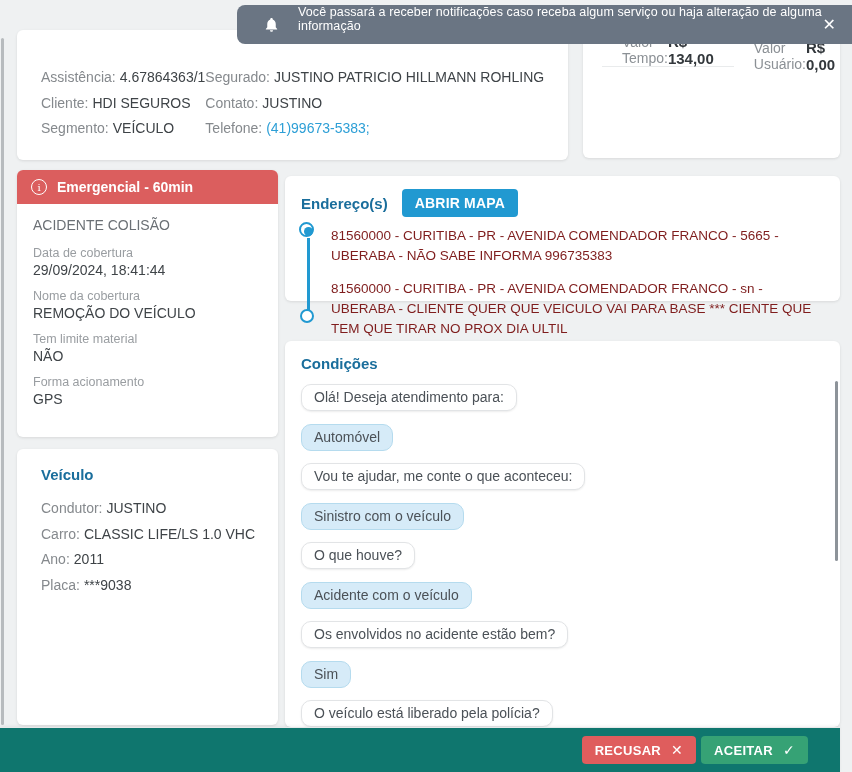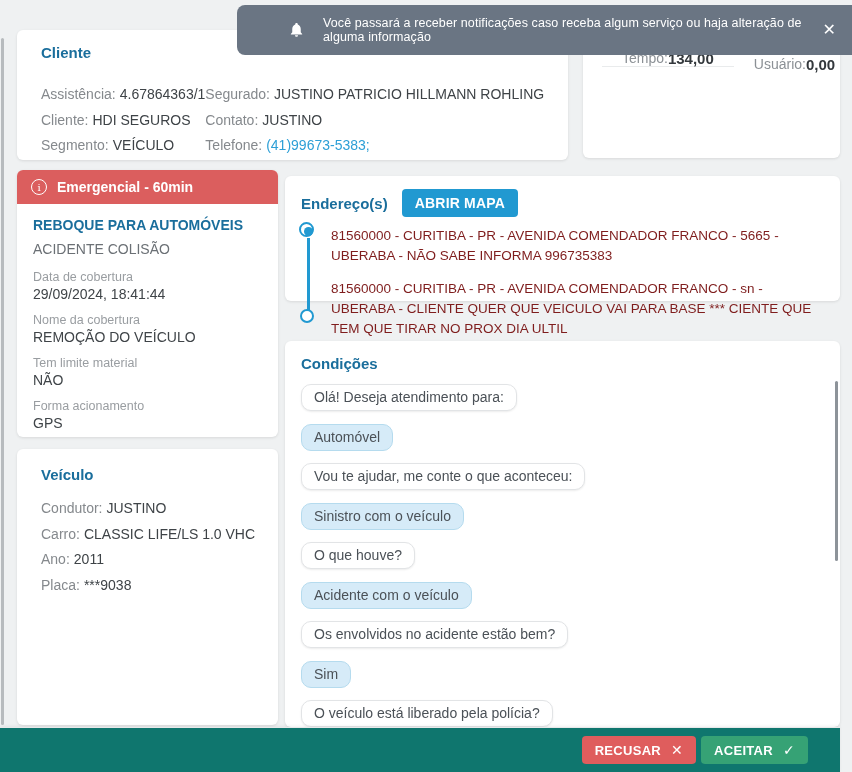--- a/index.html
+++ b/index.html
@@ -17,23 +17,23 @@
     border-radius:6px;
     box-shadow:0 1px 3px rgba(0,0,0,0.10);
   }
   .card-title { color:#1a6e9c; font-weight:bold; font-size:15px; }
 
   
   .page-scrollbar { position:absolute; left:1px; top:38px; width:3px; height:687px;
     background:#b7bbbe; border-radius:2px; z-index:5; }
 
   
-  .notification { position:absolute; left:237px; top:5px; width:615px; height:50px;
+  .notification { position:absolute; left:237px; top:5px; width:615px; height:39px;
     background:#6a7583; border-radius:8px 0 0 8px; z-index:100;
-    display:flex; align-items:center; color:#fff;padding-left:25px; }
+    display:flex; color:#fff; }
   .notification .bell { margin-left:26px; display:flex; align-items:center; }
   .notification .msg { margin-left:18px; font-size:12.5px; letter-spacing:.1px; }
   .notification .close { margin-left:auto; margin-right:16px; font-size:16px;
     cursor:pointer; background:none; border:none; color:#fff; line-height:1; }
 
   
   .card-cliente { left:17px; top:30px; width:551px; height:130px; padding:14px 24px; }
   .card-cliente .cols { display:flex; margin-top:21px; }
   .card-cliente .col1 { width:208px; }
   .field-row { font-size:14px; line-height:25.5px; white-space:nowrap; }
@@ -127,21 +127,20 @@
     <svg width="17" height="18" viewBox="0 0 24 24" fill="#ffffff">
       <path d="M12 2c-1 0-1.8.8-1.8 1.8v.6C7.6 5.2 6 7.7 6 10.6V15l-2 2.6v.9h16v-.9L18 15v-4.4c0-2.9-1.6-5.4-4.2-6.2v-.6C13.8 2.8 13 2 12 2z"></path>
       <path d="M9.8 19.5a2.2 2.2 0 0 0 4.4 0z"></path>
     </svg>
   </span>
   <span class="msg">Você passará a receber notificações caso receba algum serviço ou haja alteração de alguma informação</span>
   <button class="close">✕</button>
 </div>
 
 <div class="card card-cliente">
-  <div class="card-title">Cliente</div>
   <div class="cols">
     <div class="col1">
       <div class="field-row"><span class="field-label">Assistência:</span><span class="field-value">4.67864363/1</span></div>
       <div class="field-row"><span class="field-label">Cliente:</span><span class="field-value">HDI SEGUROS</span></div>
       <div class="field-row"><span class="field-label">Segmento:</span><span class="field-value">VEÍCULO</span></div>
     </div>
     <div class="col2">
       <div class="field-row"><span class="field-label">Segurado:</span><span class="field-value">JUSTINO PATRICIO HILLMANN ROHLING</span></div>
       <div class="field-row"><span class="field-label">Contato:</span><span class="field-value">JUSTINO</span></div>
       <div class="field-row"><span class="field-label">Telefone:</span><span class="field-link">(41)99673-5383;</span></div>
@@ -166,21 +165,20 @@
     <span class="tv">R$ 134,00</span>
   </div>
 </div>
 
 <div class="card card-servico">
   <div class="servico-banner">
     <span class="info-badge-outline">i</span>
     <span class="bt">Emergencial - 60min</span>
   </div>
   <div class="servico-body">
-    <div class="servico-title">REBOQUE PARA AUTOMÓVEIS</div>
     <div class="servico-sub">ACIDENTE COLISÃO</div>
     <div class="detail-block">
       <div class="detail-label">Data de cobertura</div>
       <div class="detail-value">29/09/2024, 18:41:44</div>
     </div>
     <div class="detail-block">
       <div class="detail-label">Nome da cobertura</div>
       <div class="detail-value">REMOÇÃO DO VEÍCULO</div>
     </div>
     <div class="detail-block">

